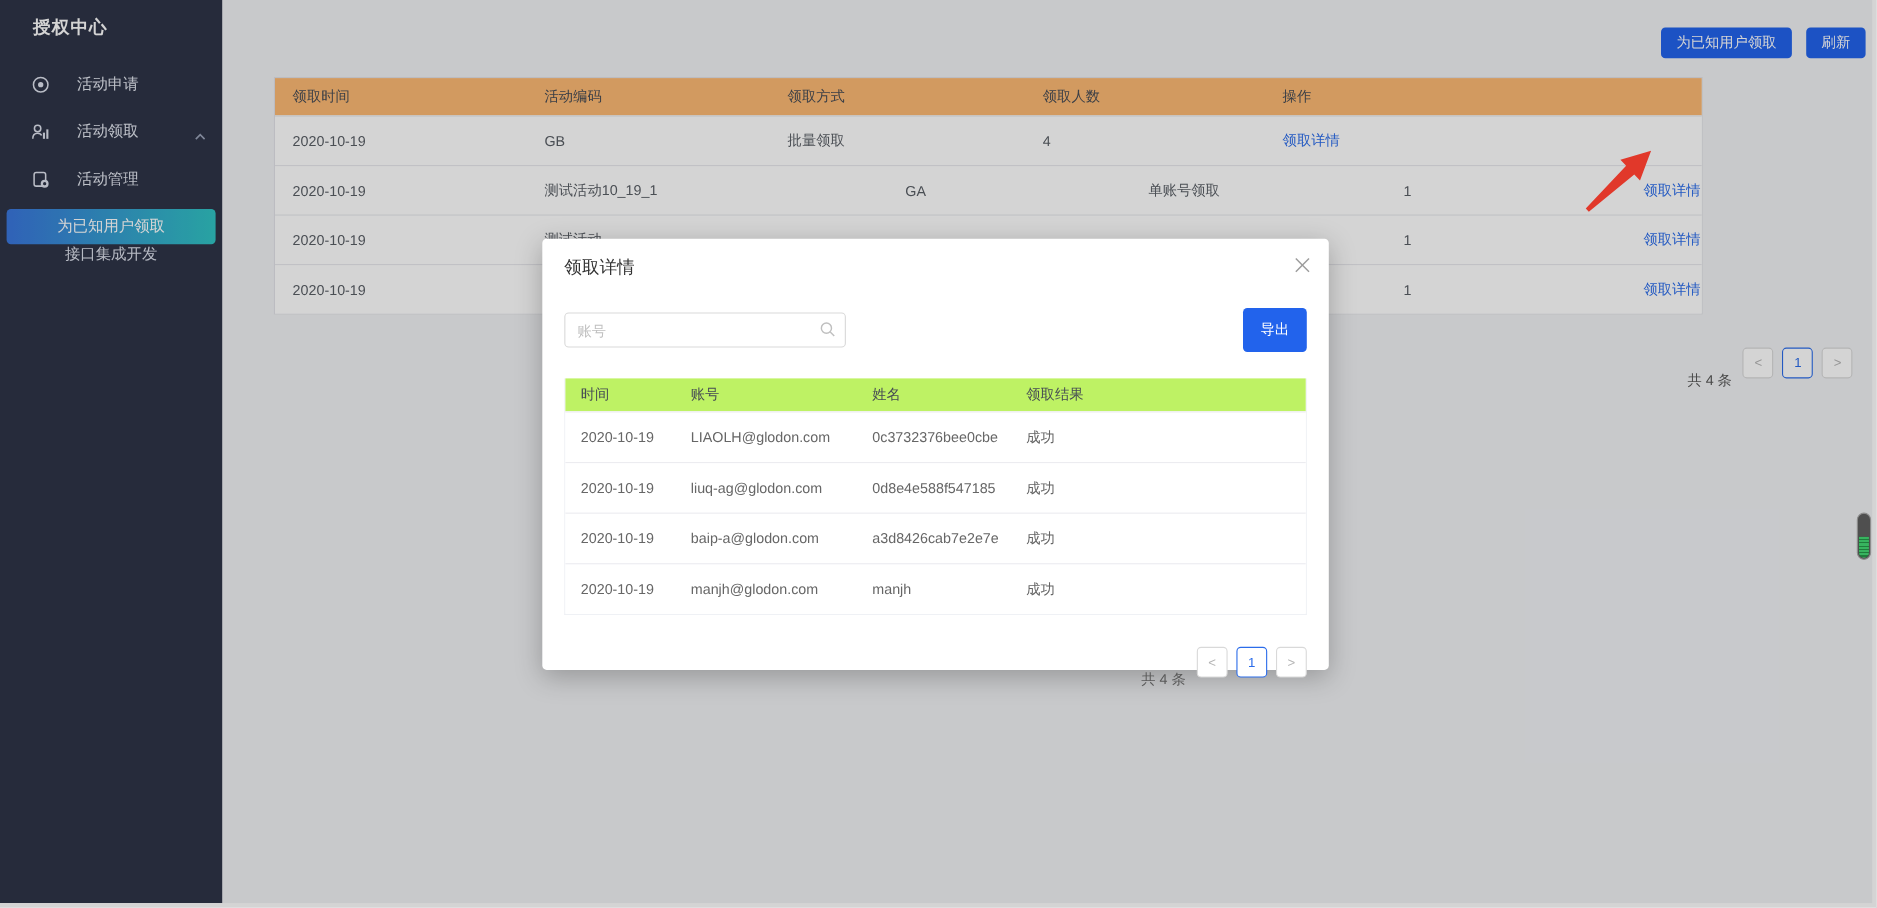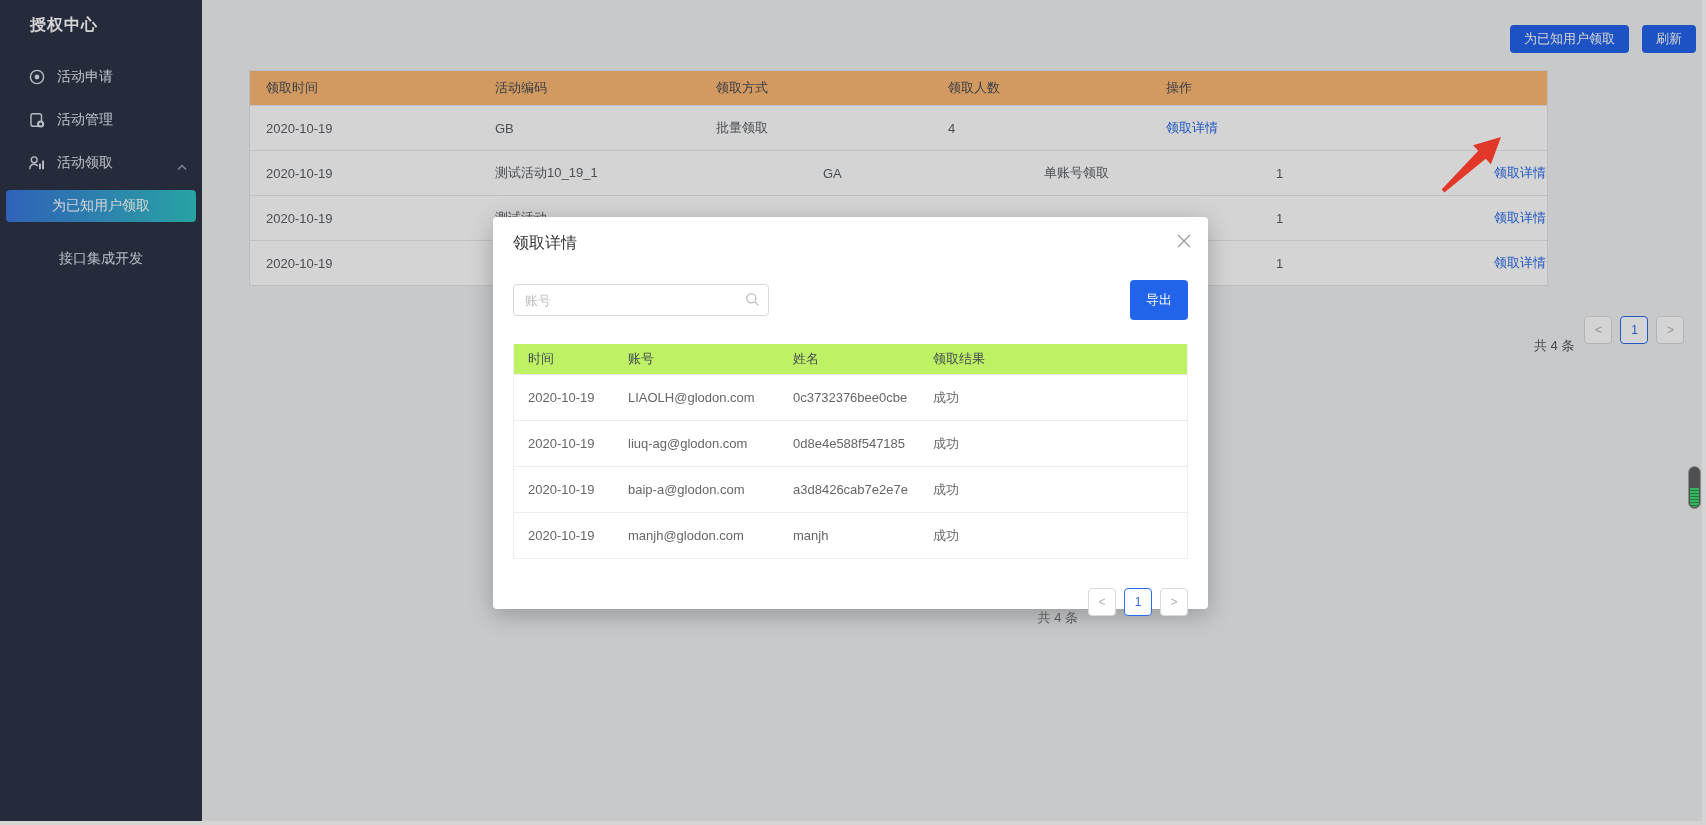--- a/index.html
+++ b/index.html
@@ -9,28 +9,28 @@
   .screen { position:absolute; left:0; top:0; width:1702px; height:821px;
     background:#f1f2f5; overflow:hidden; }
 
   
   .sidebar { position:absolute; left:0; top:0; width:202px; height:100%;
     background:#2e3447; color:#e8ebf2; }
   .sidebar-title { padding:15px 0 0 30px; font-size:16px; font-weight:bold;
     color:#ffffff; letter-spacing:1px; }
   .menu { margin-top:19px; }
   .menu-item { position:relative; height:43px; display:flex; align-items:center;
-    gap:11px; padding-left:28px; font-size:14px; color:#e3e7f0; cursor:pointer; }
+    gap:24px; padding-left:28px; font-size:14px; color:#e3e7f0; cursor:pointer; }
   .menu-item .mi-icon { width:18px; height:18px; display:flex; }
   .menu-caret { position:absolute; right:15px; top:17px; }
   .submenu-active { margin:6px 6px 0 6px; height:32px; border-radius:4px;
     background:linear-gradient(90deg,#3a76dd 0%,#31c4c4 100%);
     display:flex; align-items:center; justify-content:center;
     font-size:14px; color:#ffffff; cursor:pointer; }
-  .submenu-item { height:46px; display:flex; align-items:flex-end; justify-content:center;
+  .submenu-item { height:46px; display:flex; align-items:flex-start; justify-content:center;
     font-size:14px; color:#dde1ec; cursor:pointer; }
 
   
   .topbar-buttons { position:absolute; top:25px; left:1510px; display:flex; gap:13px; z-index:1; }
   .btn-primary { background:#2263ec; color:#ffffff; border:none; border-radius:4px;
     height:28px; padding:0 14px; font-size:13px; display:flex; align-items:center;
     cursor:pointer; white-space:nowrap; font-family:inherit; }
 
   
   .data-table { position:absolute; left:249px; top:70px; width:1299px;
@@ -107,43 +107,43 @@
             <circle cx="9" cy="9" r="6.6"></circle>
               <circle cx="9" cy="9" r="2.4" fill="#dfe3ee" stroke="none"></circle>
           </svg>
         </span>
         <span>活动申请</span>
       </div>
 
       <div class="menu-item">
         <span class="mi-icon">
           <svg width="18" height="18" viewBox="0 0 18 18" fill="none" stroke="#dfe3ee" stroke-width="1.4">
-            <rect x="3" y="2.8" width="10.5" height="12.4" rx="2"></rect>
-            <circle cx="12.6" cy="13" r="2.9" fill="#2e3447"></circle>
-            <circle cx="12.6" cy="13" r="2.2"></circle>
-          </svg>
-        </span>
-        <span>活动管理</span>
-      </div>
-
-      <div class="menu-item">
-        <span class="mi-icon">
-          <svg width="18" height="18" viewBox="0 0 18 18" fill="none" stroke="#dfe3ee" stroke-width="1.4">
             <circle cx="6.2" cy="5.8" r="2.9"></circle>
             <path d="M1.8,15.2 c0,-3.4 2,-5 4.4,-5 c2.4,0 3.2,1 3.6,2"></path>
             <rect x="11" y="9.6" width="1.9" height="5.6" fill="#dfe3ee" stroke="none"></rect>
             <rect x="14.1" y="6.6" width="1.9" height="8.6" fill="#dfe3ee" stroke="none"></rect>
           </svg>
         </span>
         <span>活动领取</span>
         <span class="menu-caret">
           <svg width="10" height="7" viewBox="0 0 10 7" fill="none" stroke="#9aa3b8" stroke-width="1.5">
             <polyline points="1,5.5 5,1.5 9,5.5"></polyline>
           </svg>
         </span>
+      </div>
+
+      <div class="menu-item">
+        <span class="mi-icon">
+          <svg width="18" height="18" viewBox="0 0 18 18" fill="none" stroke="#dfe3ee" stroke-width="1.4">
+            <rect x="3" y="2.8" width="10.5" height="12.4" rx="2"></rect>
+            <circle cx="12.6" cy="13" r="2.9" fill="#2e3447"></circle>
+            <circle cx="12.6" cy="13" r="2.2"></circle>
+          </svg>
+        </span>
+        <span>活动管理</span>
       </div>
 
       <div class="submenu-active">
         <span>为已知用户领取</span>
       </div>
       <div class="submenu-item">
         <span>接口集成开发</span>
       </div>
     </div>
   </div>

